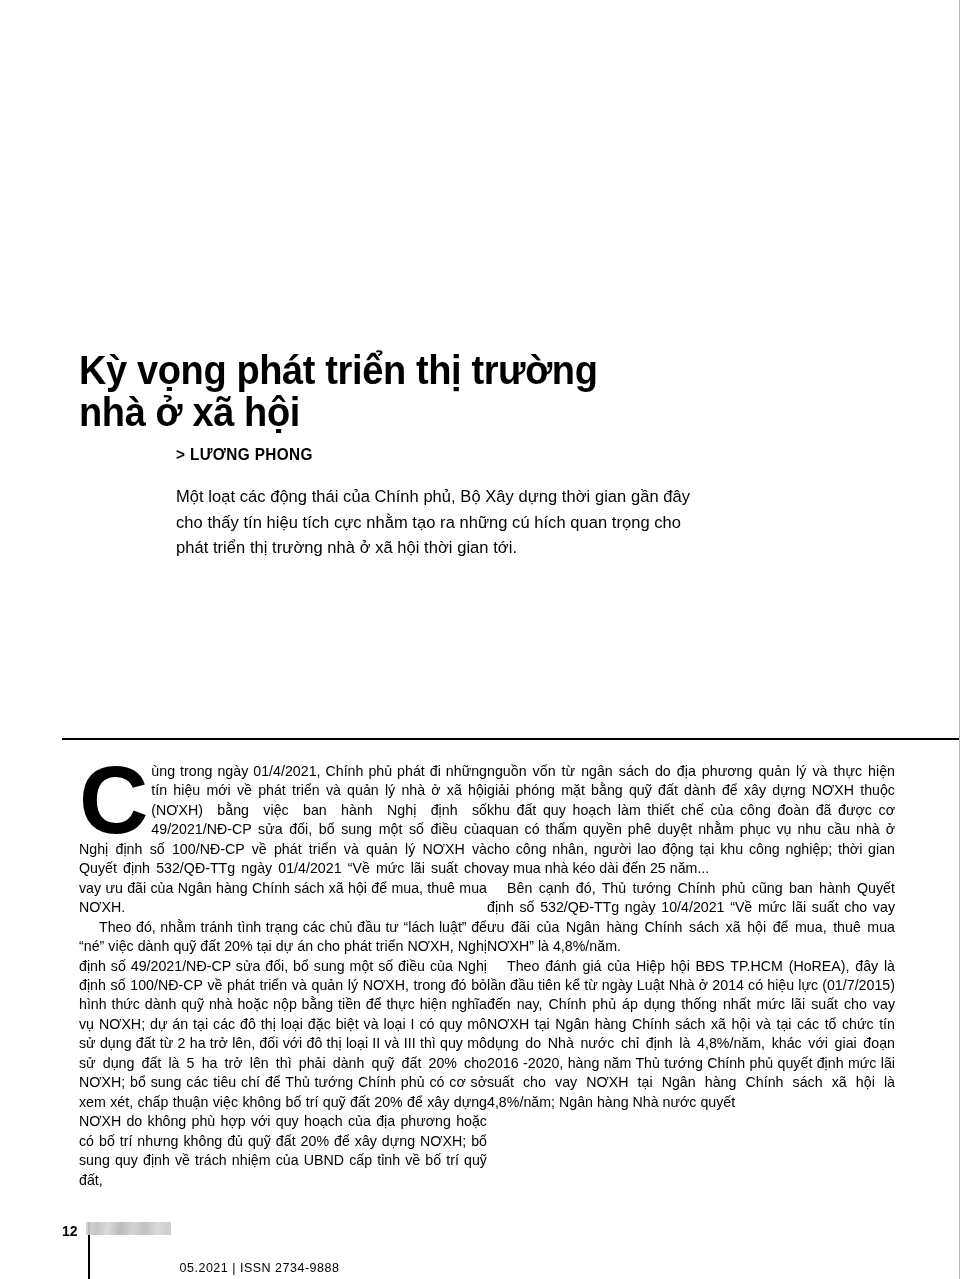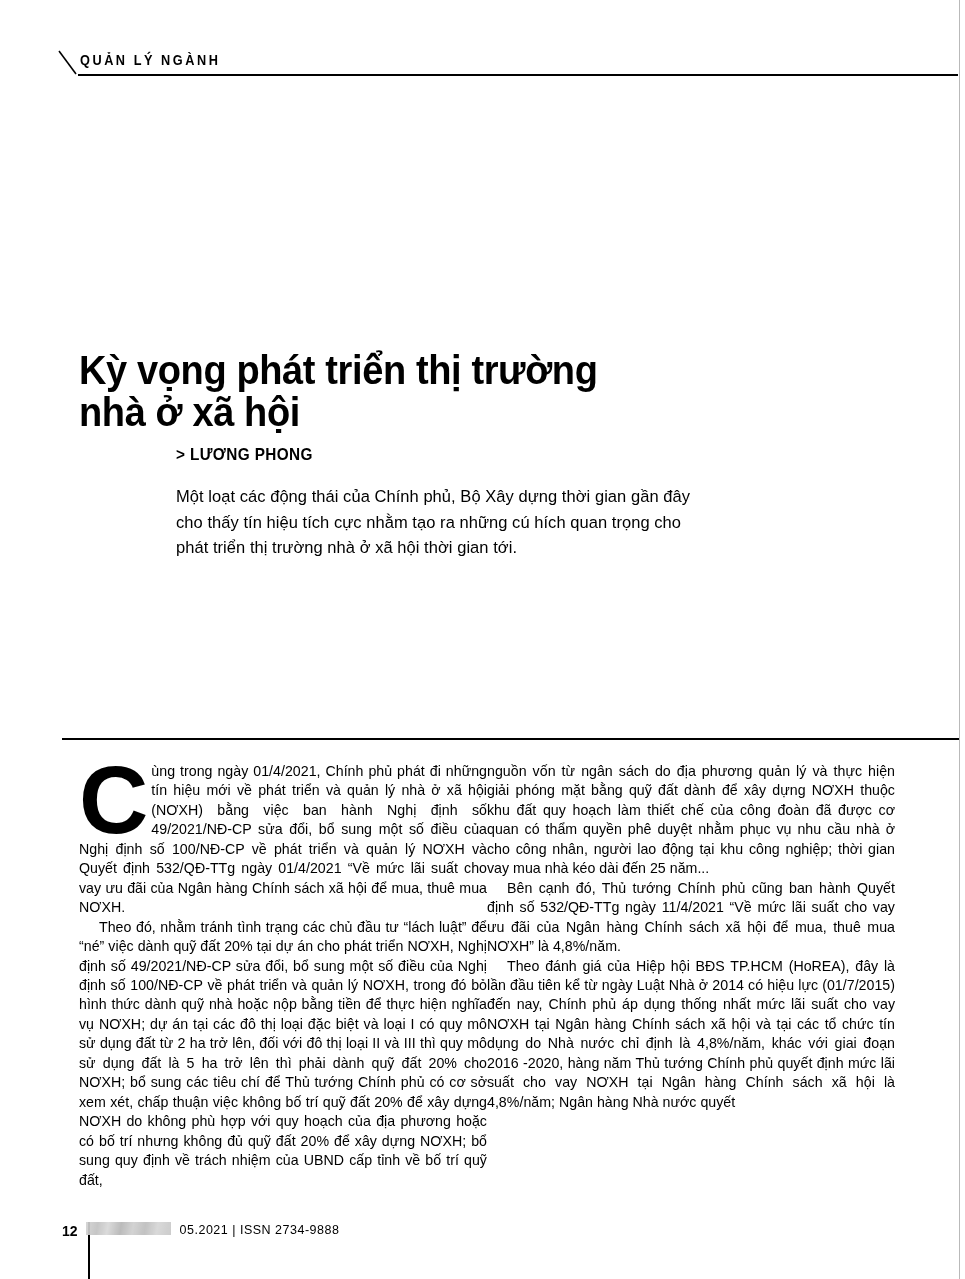--- a/index.html
+++ b/index.html
@@ -198,38 +198,30 @@
     opacity: .92;
     filter: blur(0.4px);
   }
   .footer-meta {
     font-family: "Liberation Sans Narrow", "Liberation Sans", sans-serif;
     font-size: 12.5px;
     line-height: 16px;
     letter-spacing: 0.5px;
     margin-left: 9px;
     white-space: nowrap;
+    margin-top: 38px;
   }
 </style>
 </head>
 <body>
 
 <div class="page">
 
   <div class="page-edge"></div>
 
-  <div class="kicker">
-    <span class="kicker-slash">
-      <svg width="22" height="26" viewBox="0 0 22 26">
-        <line x1="1" y1="1" x2="18" y2="24" stroke="#000" stroke-width="1.6"></line>
-      </svg>
-    </span>
-    <span class="kicker-label">QUẢN LÝ NGÀNH</span>
-    <div class="kicker-rule"></div>
-  </div>
 
   <h1 class="headline">
     <span class="headline-line">Kỳ vọng phát triển thị trường</span>
     <span class="headline-line">nhà ở xã hội</span>
   </h1>
 
   <div class="byline">&gt; LƯƠNG PHONG</div>
 
   <div class="standfirst">Một loạt các động thái của Chính phủ, Bộ Xây dựng thời gian gần đây cho thấy tín hiệu tích cực nhằm tạo ra những cú hích quan trọng cho phát triển thị trường nhà ở xã hội thời gian tới.</div>
 
@@ -244,21 +236,21 @@
       <p>
         <span>Theo đó, nhằm tránh tình trạng các chủ đầu tư “lách luật” để “né” việc dành quỹ đất 20% tại dự án cho phát triển NƠXH, Nghị định số 49/2021/NĐ-CP sửa đổi, bổ sung một số điều của Nghị định số 100/NĐ-CP về phát triển và quản lý NƠXH, trong đó bỏ hình thức dành quỹ nhà hoặc nộp bằng tiền để thực hiện nghĩa vụ NƠXH; dự án tại các đô thị loại đặc biệt và loại I có quy mô sử dụng đất từ 2 ha trở lên, đối với đô thị loại II và III thì quy mô sử dụng đất là 5 ha trở lên thì phải dành quỹ đất 20% cho NƠXH; bổ sung các tiêu chí để Thủ tướng Chính phủ có cơ sở xem xét, chấp thuận việc không bố trí quỹ đất 20% để xây dựng NƠXH do không phù hợp với quy hoạch của địa phương hoặc có bố trí nhưng không đủ quỹ đất 20% để xây dựng NƠXH; bổ sung quy định về trách nhiệm của UBND cấp tỉnh về bố trí quỹ đất,</span>
       </p>
     </div>
 
     <div class="col col-right">
       <p class="no-indent">
         <span>nguồn vốn từ ngân sách do địa phương quản lý và thực hiện giải phóng mặt bằng quỹ đất dành để xây dựng NƠXH thuộc khu đất quy hoạch làm thiết chế của công đoàn đã được cơ quan có thẩm quyền phê duyệt nhằm phục vụ nhu cầu nhà ở cho công nhân, người lao động tại khu công nghiệp; thời gian vay mua nhà kéo dài đến 25 năm...</span>
       </p>
       <p>
-        <span>Bên cạnh đó, Thủ tướng Chính phủ cũng ban hành Quyết định số 532/QĐ-TTg ngày 11/4/2021 “Về mức lãi suất cho vay ưu đãi của Ngân hàng Chính sách xã hội để mua, thuê mua NƠXH” là 4,8%/năm.</span>
+        <span>Bên cạnh đó, Thủ tướng Chính phủ cũng ban hành Quyết định số 532/QĐ-TTg ngày 10/4/2021 “Về mức lãi suất cho vay ưu đãi của Ngân hàng Chính sách xã hội để mua, thuê mua NƠXH” là 4,8%/năm.</span>
       </p>
       <p>
         <span>Theo đánh giá của Hiệp hội BĐS TP.HCM (HoREA), đây là lần đầu tiên kể từ ngày Luật Nhà ở 2014 có hiệu lực (01/7/2015) đến nay, Chính phủ áp dụng thống nhất mức lãi suất cho vay NƠXH tại Ngân hàng Chính sách xã hội và tại các tổ chức tín dụng do Nhà nước chỉ định là 4,8%/năm, khác với giai đoạn 2016 -2020, hàng năm Thủ tướng Chính phủ quyết định mức lãi suất cho vay NƠXH tại Ngân hàng Chính sách xã hội là 4,8%/năm; Ngân hàng Nhà nước quyết</span>
       </p>
     </div>
 
   </div>
 
   <div class="footer">
     <span class="folio">12</span>

